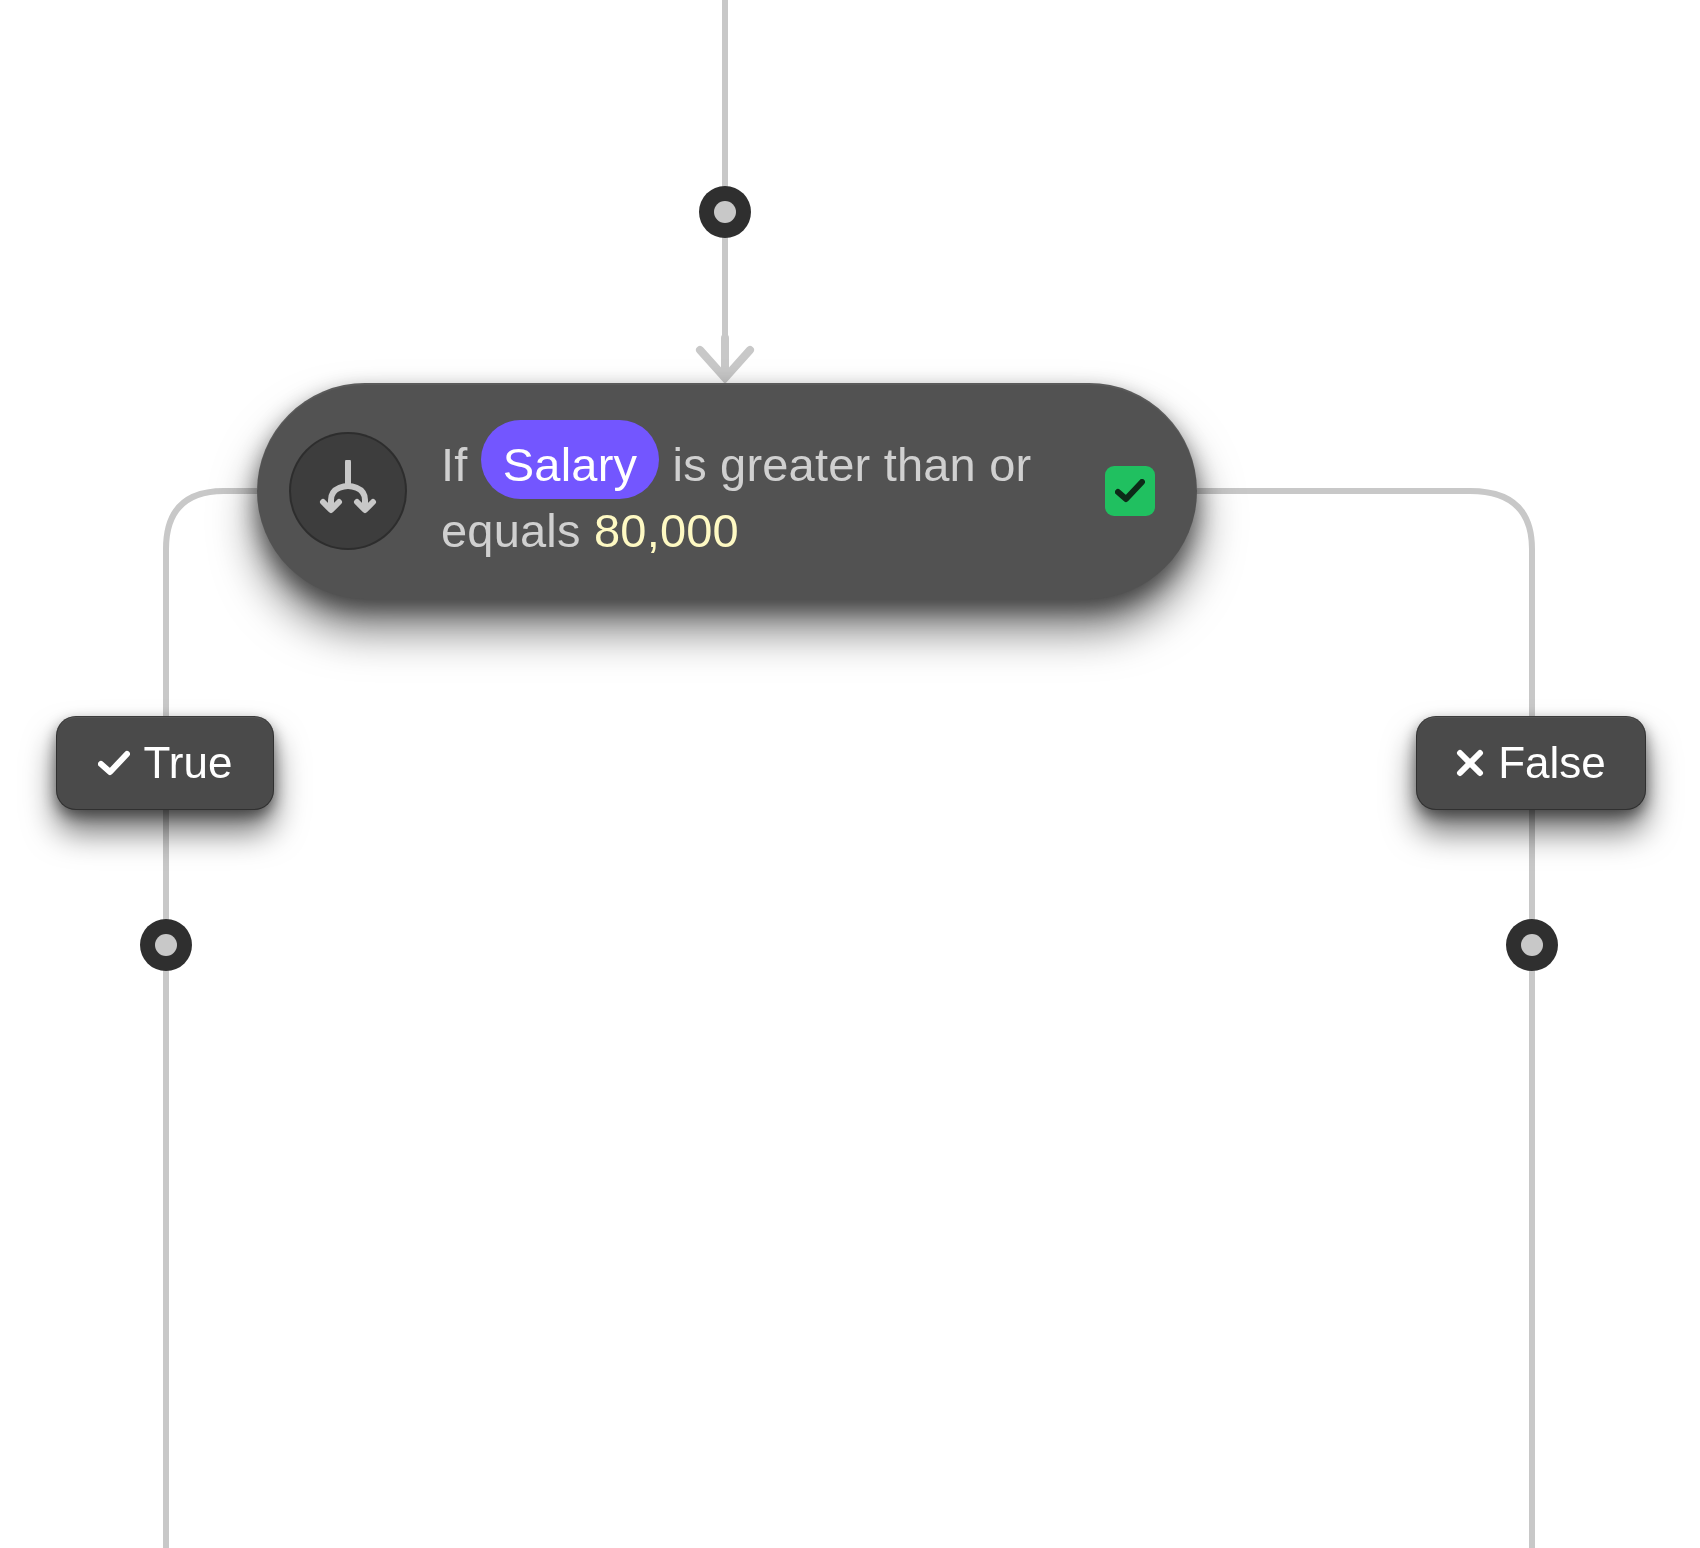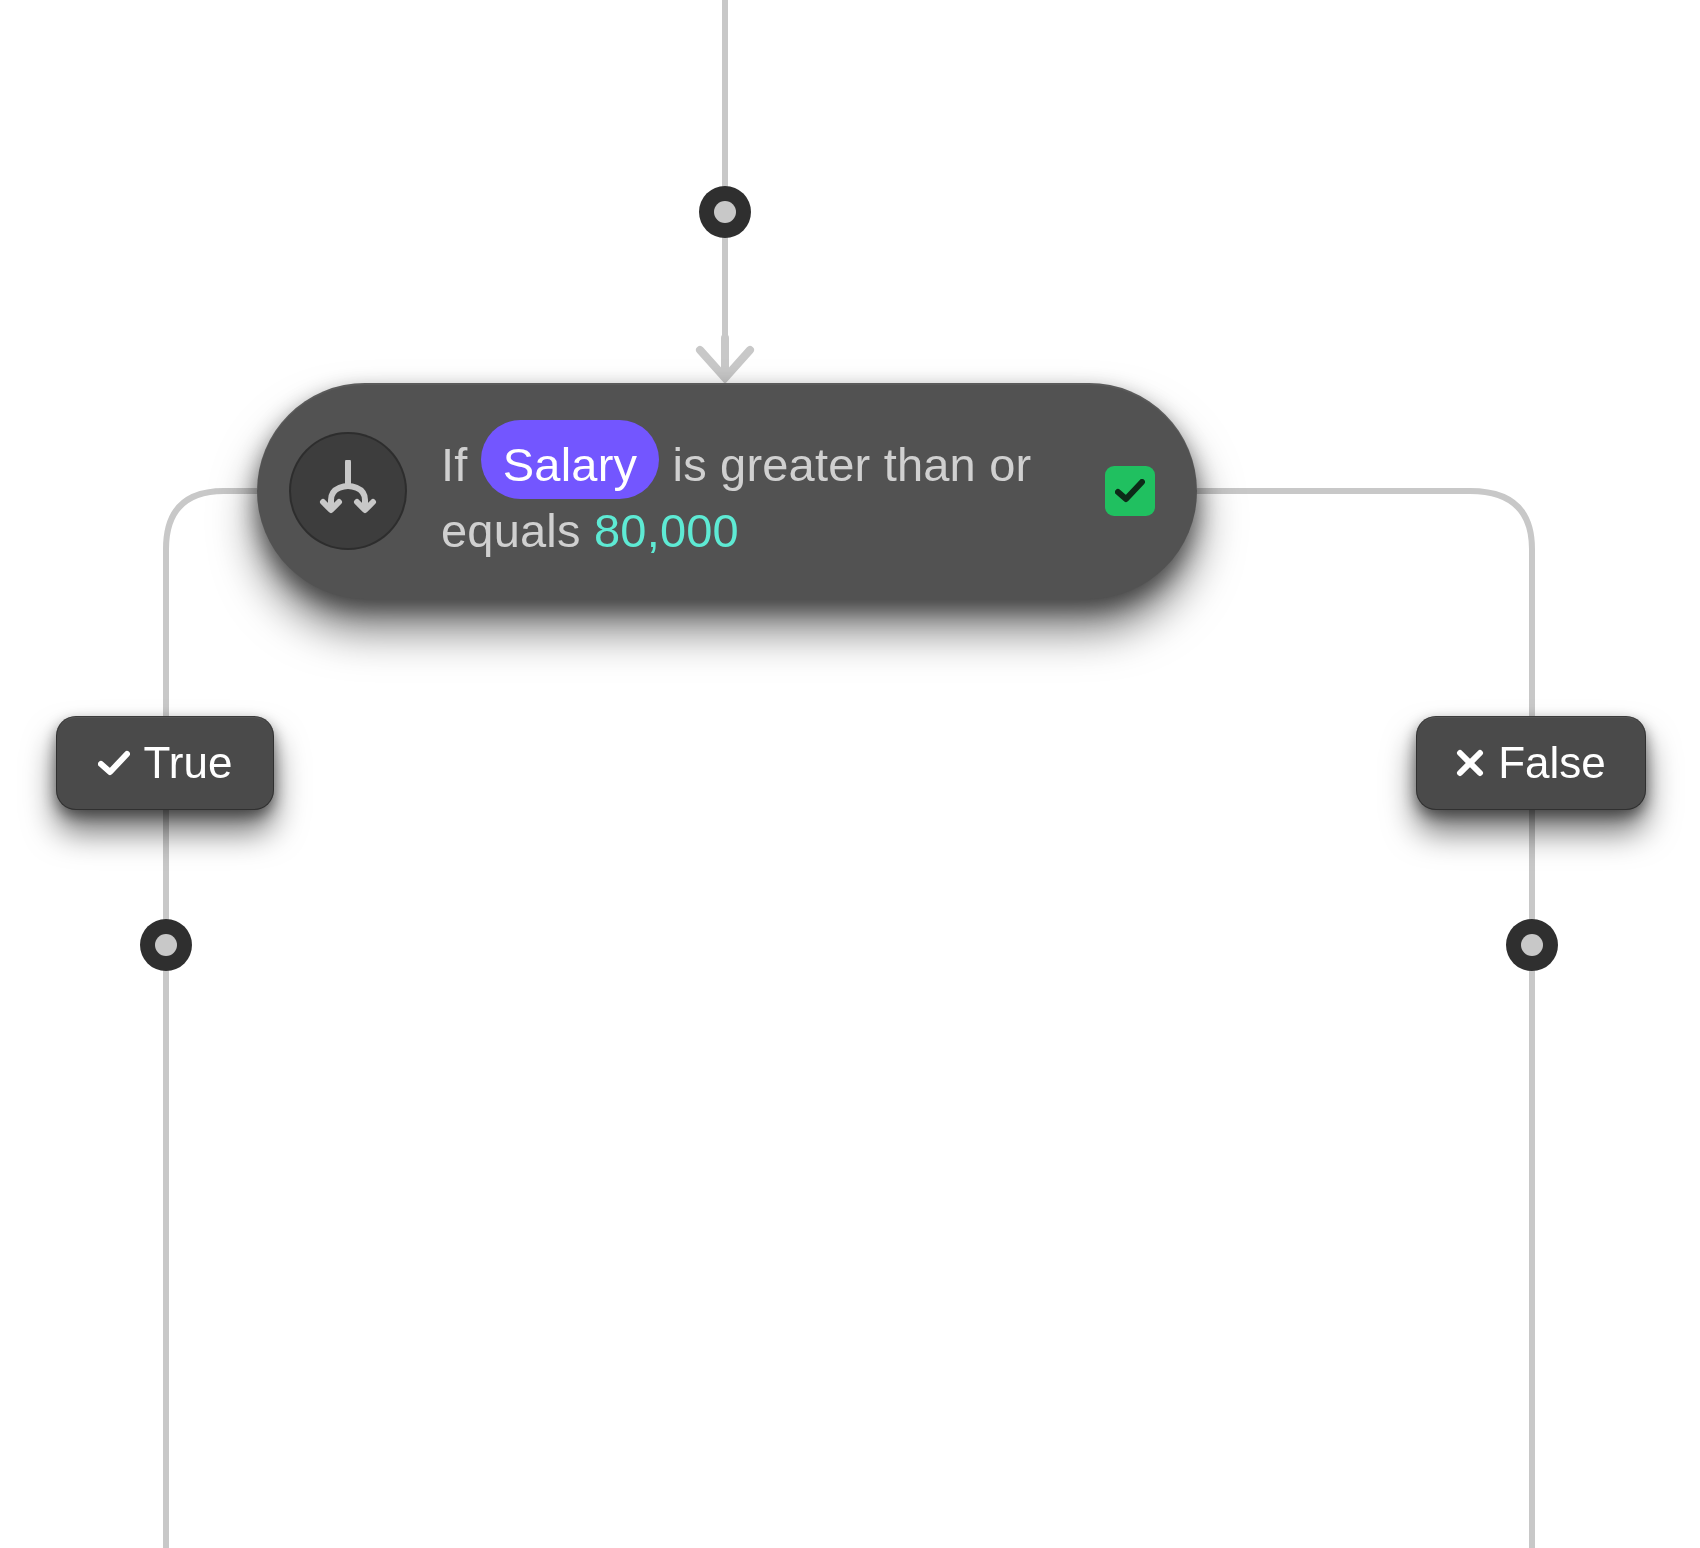--- a/index.html
+++ b/index.html
@@ -75,21 +75,21 @@
     display: inline-block;
     background: var(--purple);
     color: #ffffff;
     border-radius: 999px;
     padding: 16px 22px 4px;
     font-size: 47px;
     line-height: 1.25;
     vertical-align: baseline;
   }
   .cond-text .val {
-    color: #5eead4;
+    color: #fef9c3;
   }
   .status-check {
     width: 50px;
     height: 50px;
     border-radius: 9px;
     background: var(--green);
     display: flex;
     align-items: center;
     justify-content: center;
     flex-shrink: 0;

